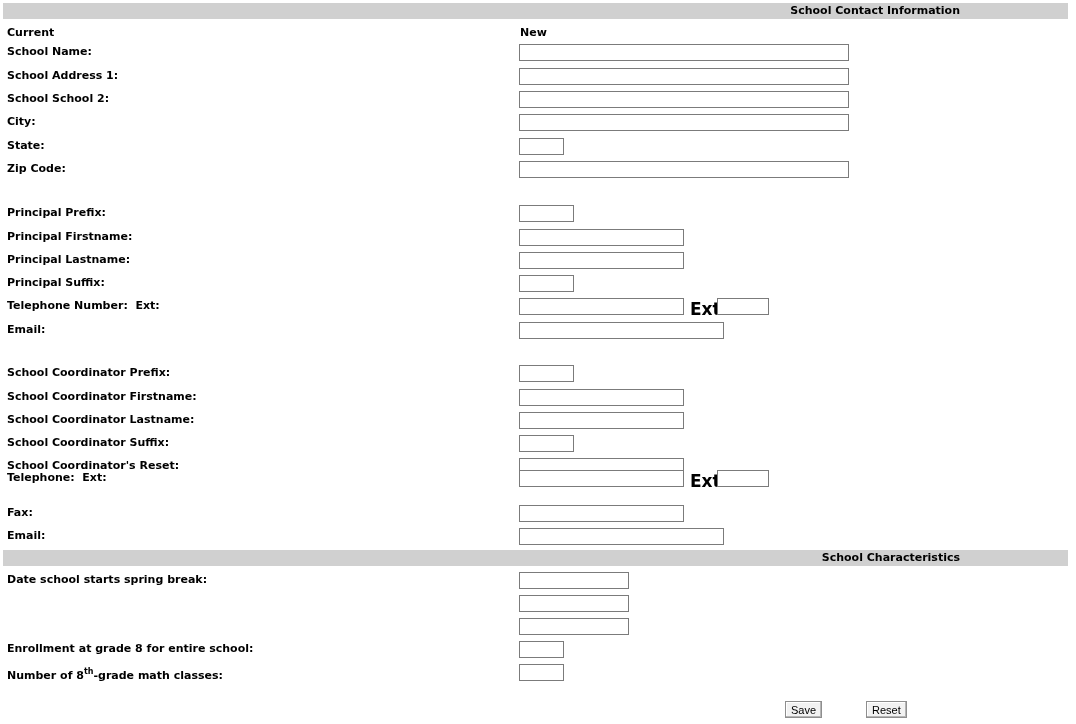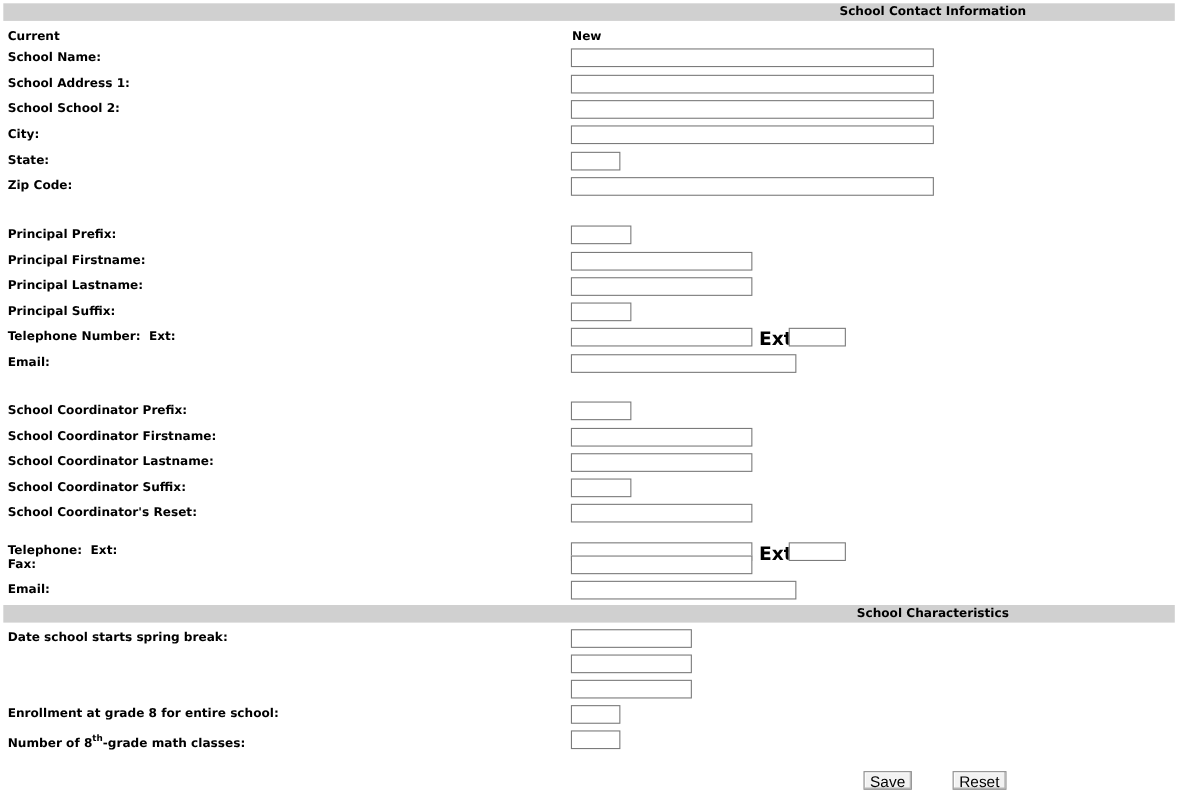--- a/index.html
+++ b/index.html
@@ -4,21 +4,21 @@
 <style>
   html,body{margin:0;padding:0;}
   body{
     width:1076px;height:724px;background:#ffffff;position:relative;
     font-family:"DejaVu Sans","Liberation Sans",sans-serif;overflow:hidden;
   }
   .bar{
     position:absolute;left:3px;width:1065px;height:16px;background:#d0d0d0;
   }
   .bar-text{
-    position:absolute;left:695px;width:300px;top:1px;text-align:center;
+    position:absolute;left:657px;width:300px;top:1px;text-align:right;
     font-size:11px;font-weight:bold;color:#000;white-space:nowrap;
   }
   .col-head{
     position:absolute;top:26px;font-size:11px;font-weight:bold;color:#000;white-space:pre;
   }
   .row{position:absolute;left:0;width:1076px;height:18px;}
   .label{
     position:absolute;left:7px;top:1px;font-size:11px;font-weight:bold;color:#000;
     white-space:pre;line-height:14px;
   }
@@ -34,21 +34,21 @@
   .in-md{width:165px;}
   .in-date{width:110px;}
   .in-sm{width:55px;}
   .in-xs{width:45px;}
   .ext-label{
     position:absolute;left:690px;top:1px;font-size:17px;font-weight:bold;color:#000;text-align:right;
   }
   .in-ext{left:717px;width:52px;}
   .btn{
     position:absolute;top:701px;height:17px;
-    font-family:"Liberation Sans",sans-serif;font-size:14px;color:#000;
+    font-family:"Liberation Sans",sans-serif;font-size:11px;color:#000;
     background:#f2f2f2;border:1px solid #8e8e8e;padding:0 5px;
     box-shadow:inset -1px -1px 0 #b5b5b5, inset 1px 1px 0 #ffffff;
   }
   .btn-save{left:785px;}
   .btn-reset{left:866px;}
 </style>
 </head>
 <body>
 
 <div class="bar" style="top:3px">
@@ -123,21 +123,21 @@
   <input type="text" class="fld in-main in-md" value="" style="">
 </div>
 <div class="row" style="top:435px">
   <span class="label">School Coordinator Suffix:</span>
   <input type="text" class="fld in-main in-sm" value="" style="">
 </div>
 <div class="row" style="top:458px">
   <span class="label">School Coordinator's Reset:</span>
   <input type="text" class="fld in-main in-md" value="" style="">
 </div>
-<div class="row" style="top:493px">
+<div class="row" style="top:470px">
   <span class="label">Telephone:  Ext:</span>
   <input type="text" class="fld in-main in-md" value="" style="">
   <span class="ext-label">Ext:</span>
   <input type="text" class="fld in-ext" value="" style="">
 </div>
 <div class="row" style="top:505px">
   <span class="label">Fax:</span>
   <input type="text" class="fld in-main in-md" value="" style="">
 </div>
 <div class="row" style="top:528px">

